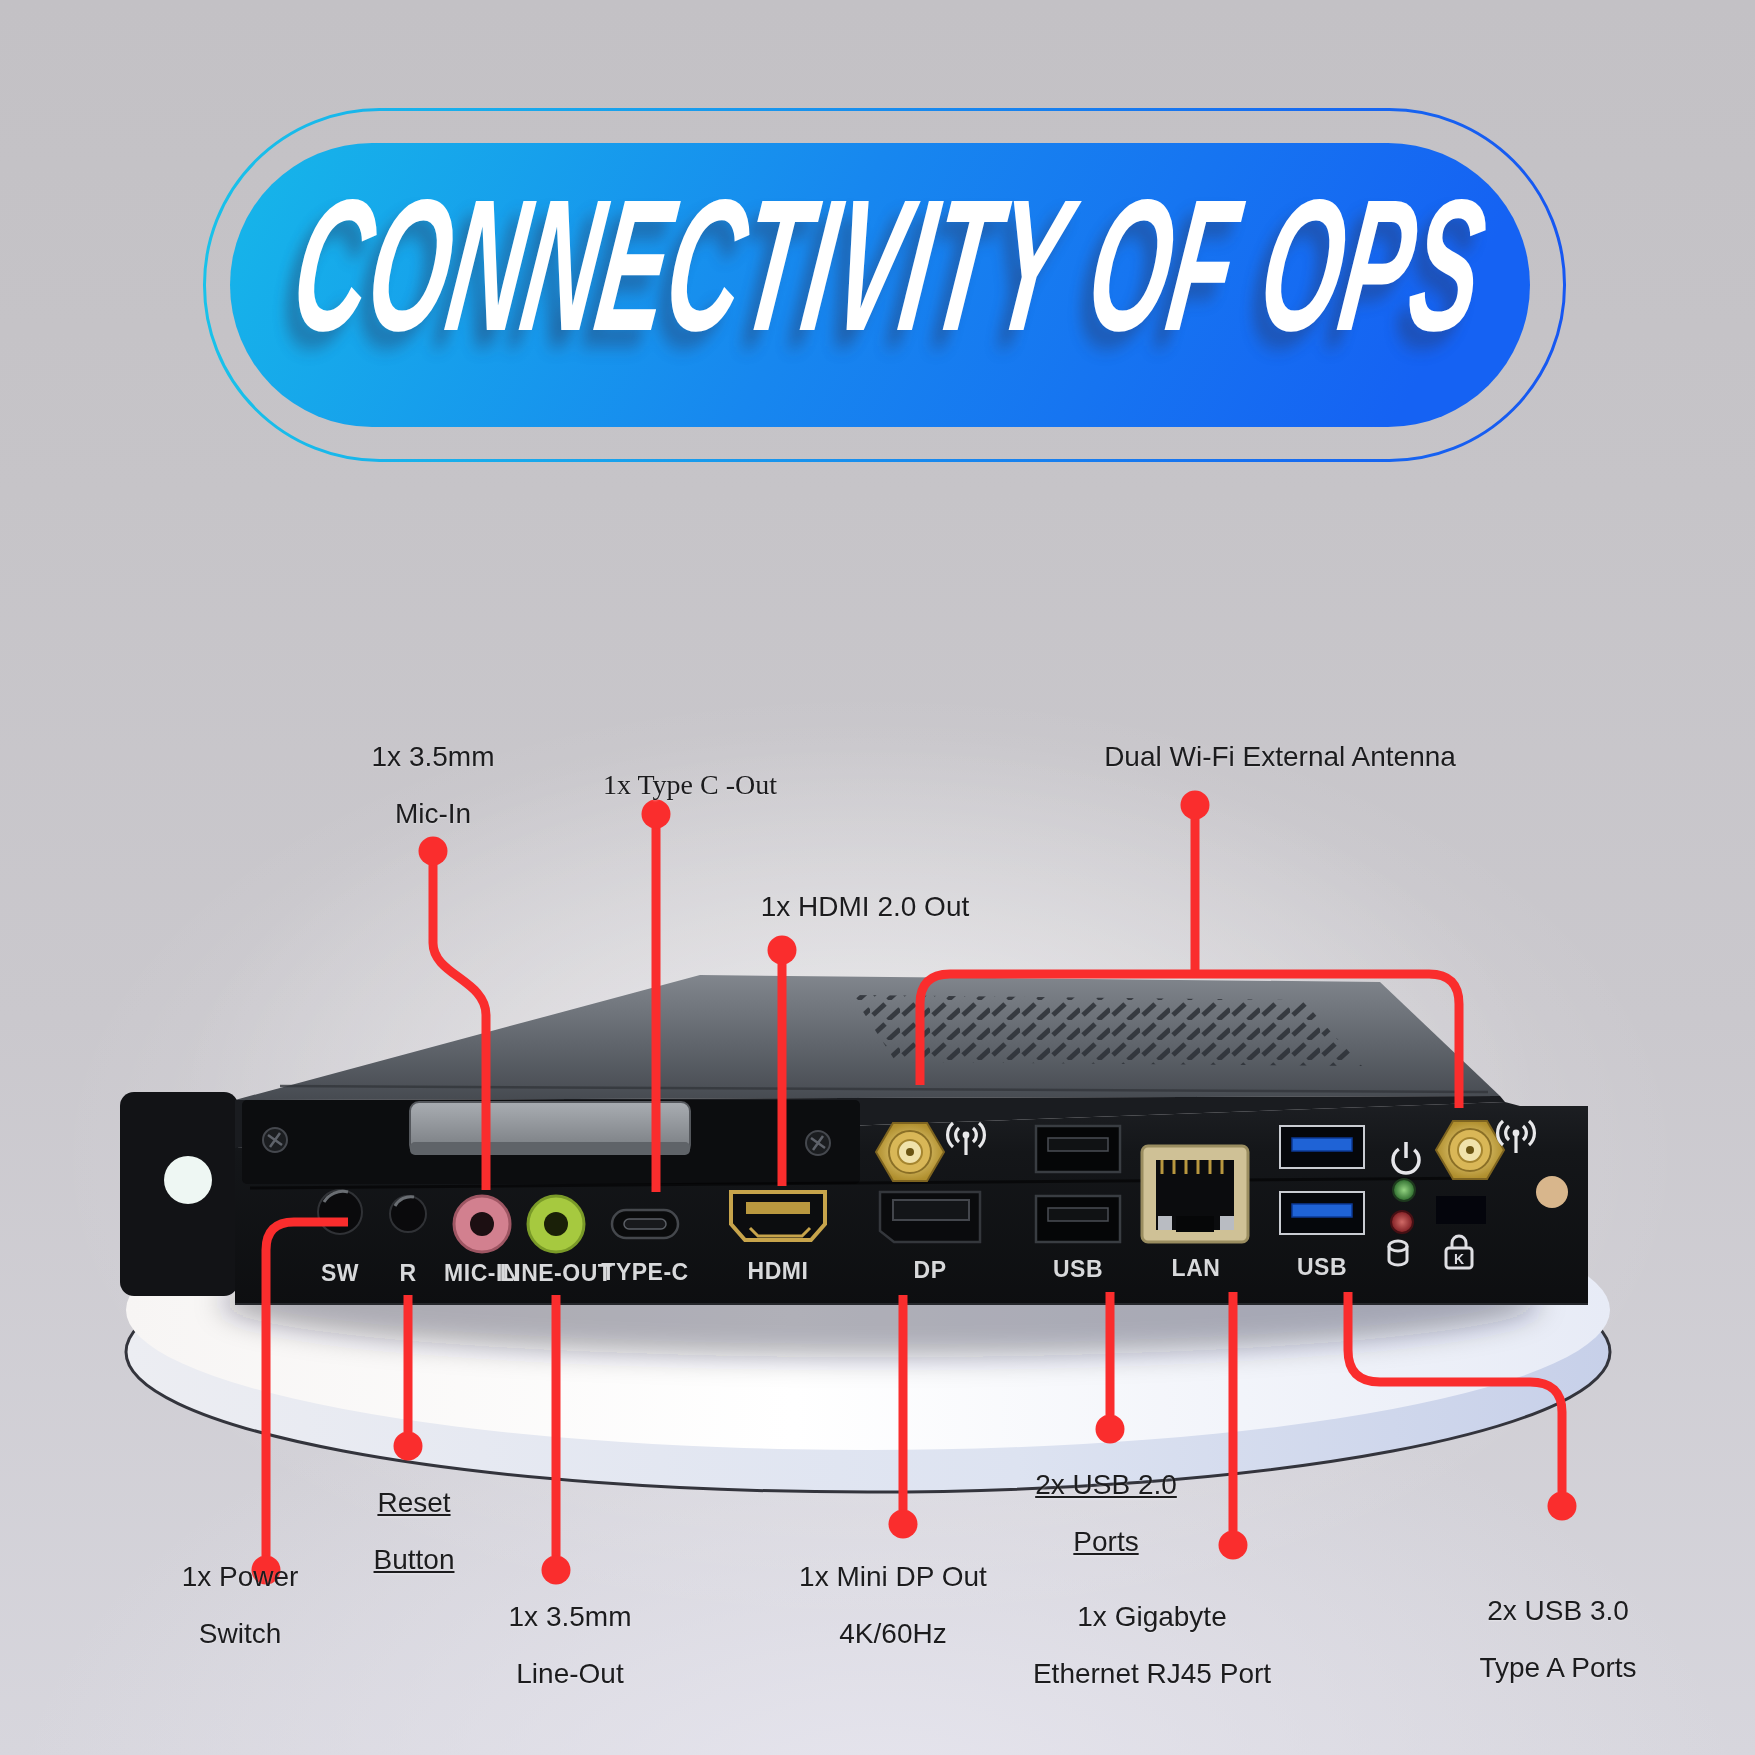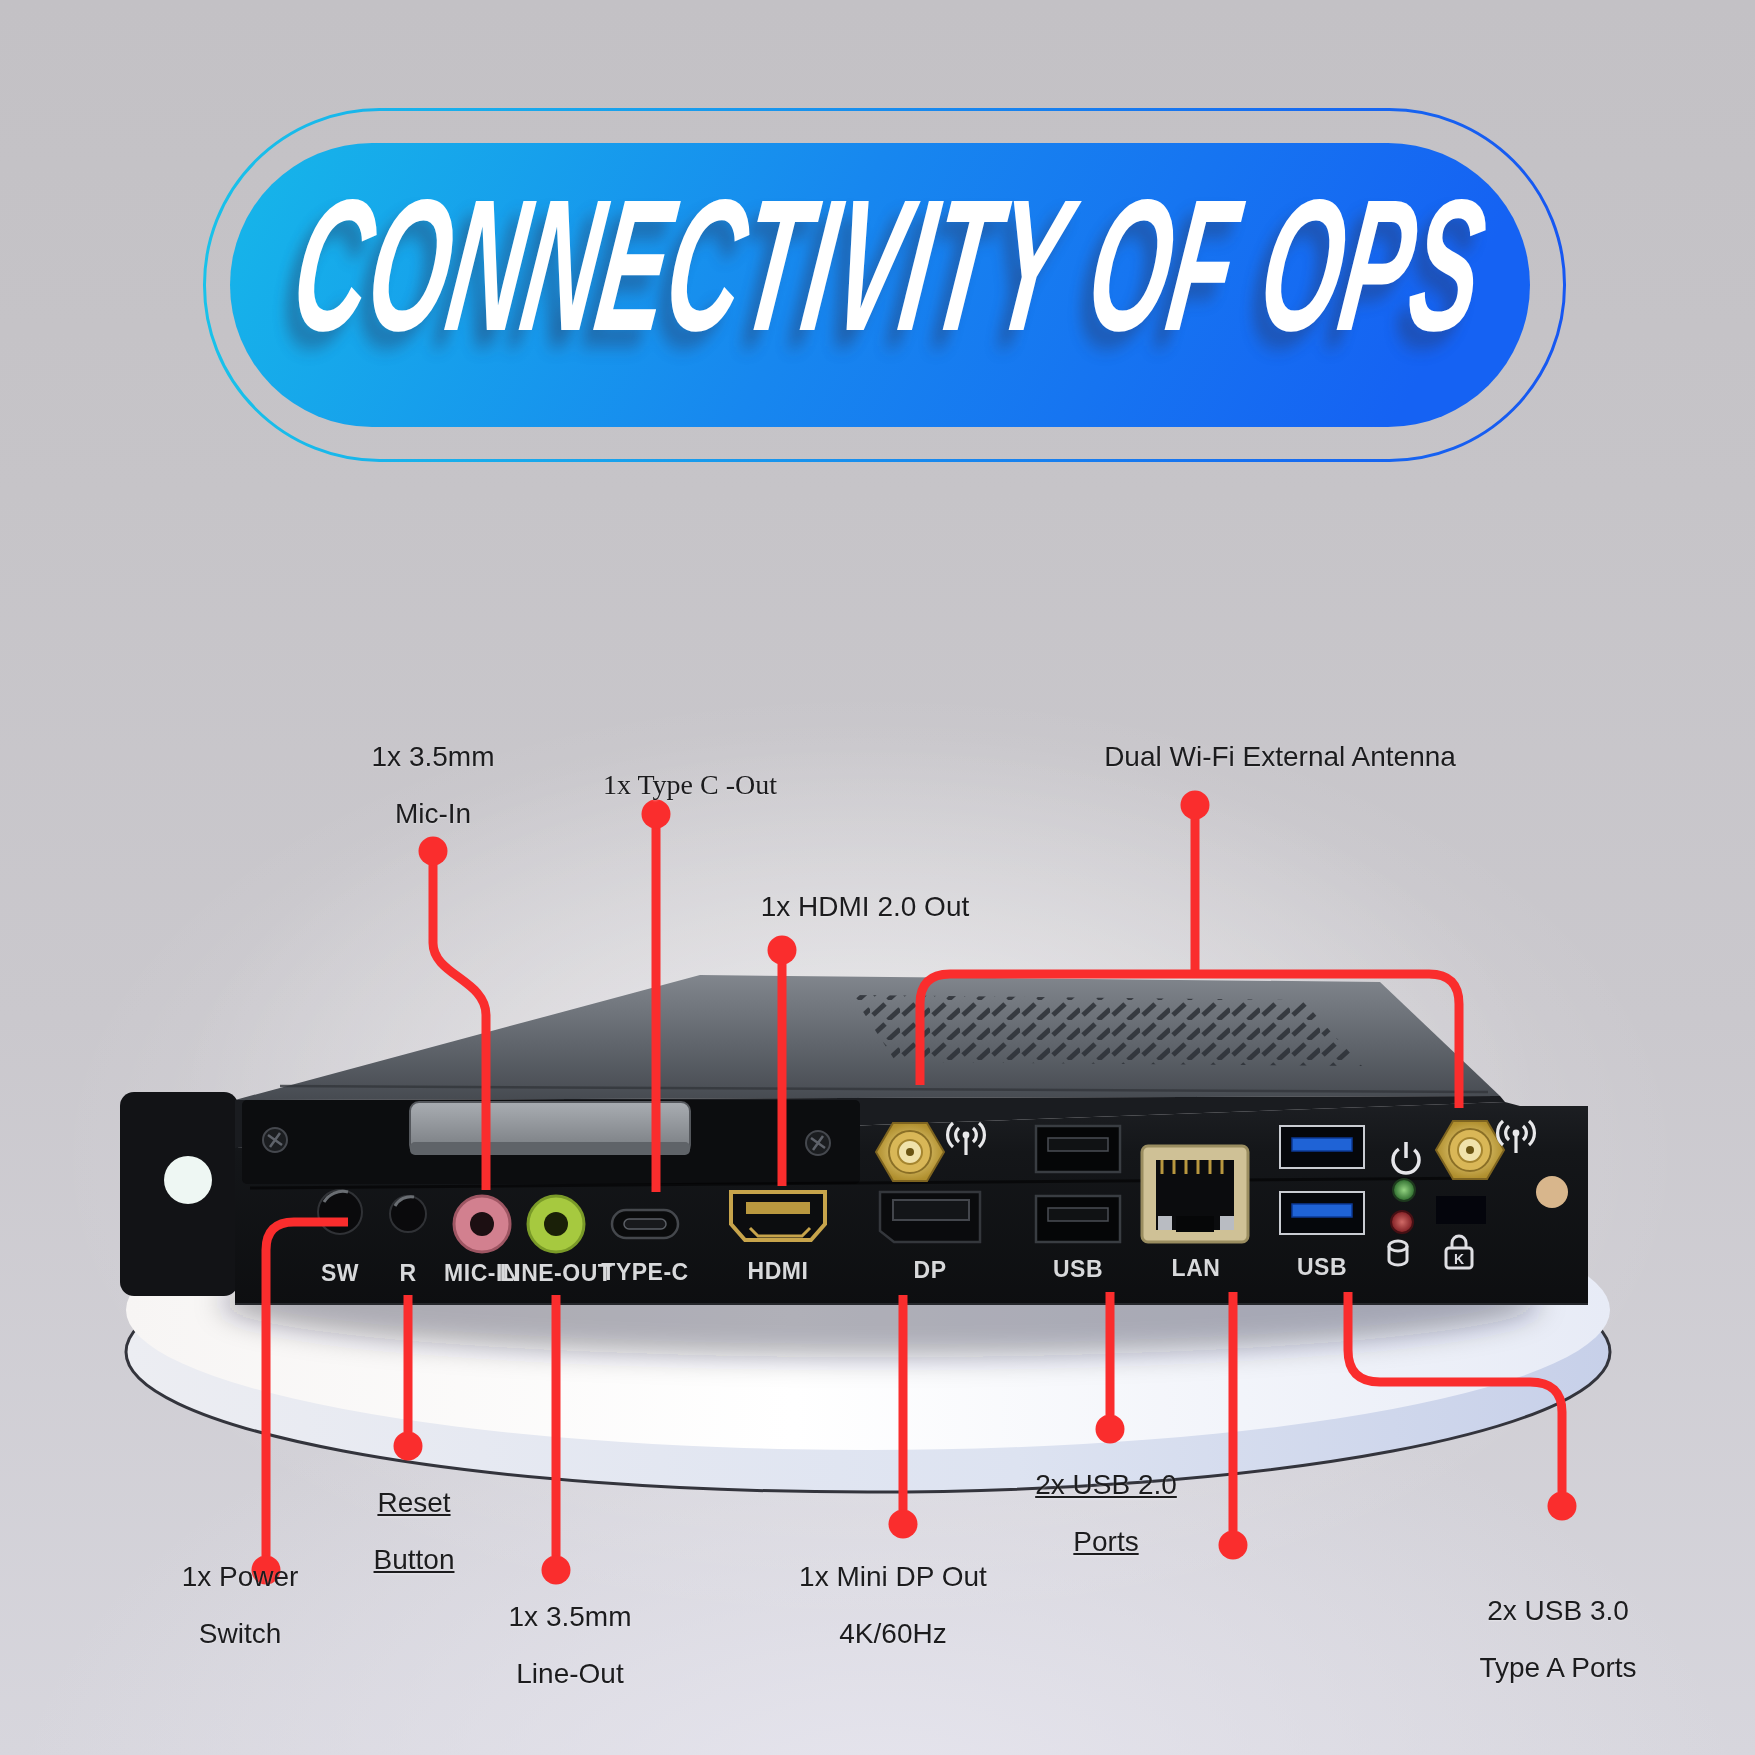--- a/index.html
+++ b/index.html
@@ -298,18 +298,22 @@
     <span>Line-Out</span>
   </div>
   <div class="callout-label" style="left:893px;  top:1548px;">
     <span>1x Mini DP Out</span>
     <span>4K/60Hz</span>
   </div>
   <div class="callout-label" style="left:1106px; top:1456px;text-decoration:underline;">
     <span>2x USB 2.0</span>
     <span>Ports</span>
   </div>
+  <div class="callout-label" style="left:1152px; top:1588px;">
+    <span>1x Gigabyte</span>
+    <span>Ethernet RJ45 Port</span>
+  </div>
   <div class="callout-label" style="left:1558px; top:1582px;">
     <span>2x USB 3.0</span>
     <span>Type A Ports</span>
   </div>
 
 </div>
 
 </body></html>

